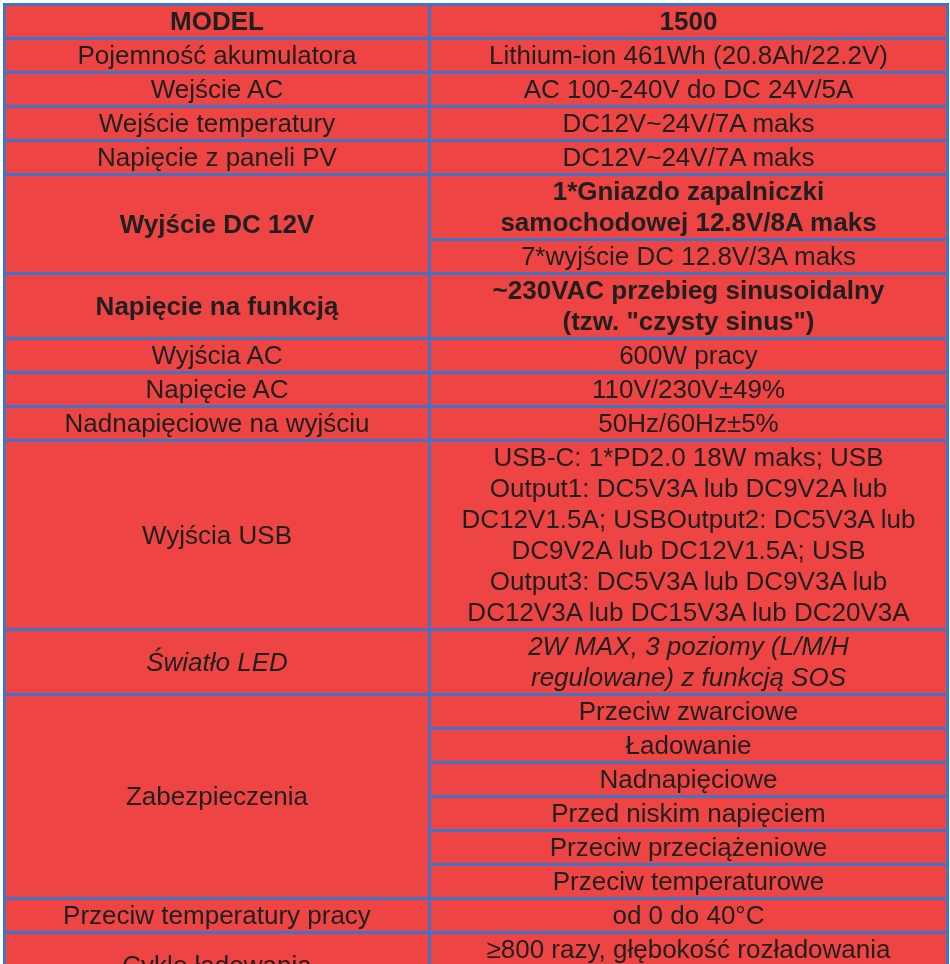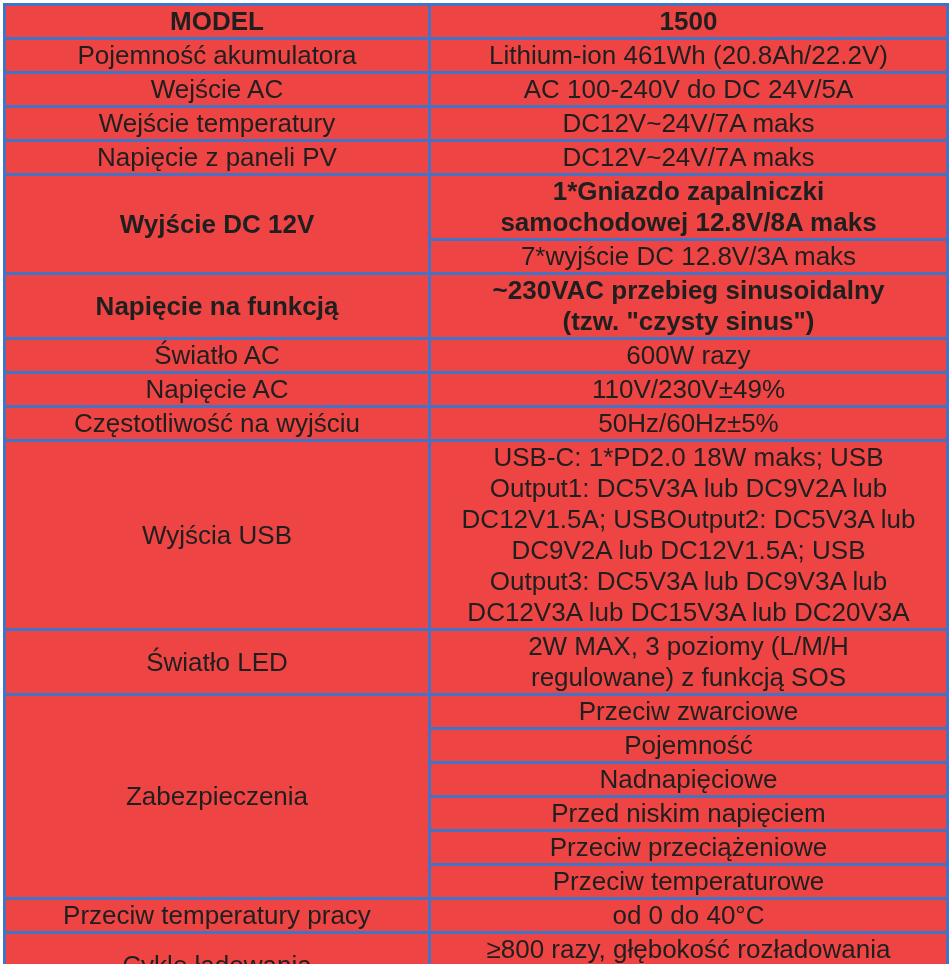--- a/index.html
+++ b/index.html
@@ -31,21 +31,21 @@
     line-height:31px;
     background:#ef4444;
     overflow:hidden;
   }
   td.c1{width:425px;padding:0 8px;}
   td.c2{width:518px;padding:0 30px;}
   td.bold{font-weight:bold;}
   tr.h-std{height:32px;}
   tr.h-2line{height:61px;font-weight:bold;}
   tr.h-usb{height:187px;}
-  tr.h-led{height:59px;}
+  tr.h-led{height:59px;font-style:italic;}
   tr.h-last{height:27px;}
 </style>
 </head>
 <body>
 
 <div class="page">
   <table class="spec">
 
     <tbody>
         <tr class="h-std">
@@ -80,50 +80,50 @@
     <tr class="h-std">
       <td class="c2">7*wyjście DC 12.8V/3A maks</td>
     </tr>
 
     <tr class="h-2line">
       <td class="c1">Napięcie na funkcją</td>
       <td class="c2">~230VAC przebieg sinusoidalny (tzw. "czysty sinus")</td>
     </tr>
 
     <tr class="h-std">
-      <td class="c1">Światło AC</td>
-      <td class="c2">600W razy</td>
+      <td class="c1">Wyjścia AC</td>
+      <td class="c2">600W pracy</td>
     </tr>
 
     <tr class="h-std">
       <td class="c1">Napięcie AC</td>
       <td class="c2">110V/230V±49%</td>
     </tr>
 
     <tr class="h-std">
-      <td class="c1">Częstotliwość na wyjściu</td>
+      <td class="c1">Nadnapięciowe na wyjściu</td>
       <td class="c2">50Hz/60Hz±5%</td>
     </tr>
 
     <tr class="h-usb">
       <td class="c1">Wyjścia USB</td>
       <td class="c2">USB-C: 1*PD2.0 18W maks; USB Output1: DC5V3A lub DC9V2A lub DC12V1.5A; USBOutput2: DC5V3A lub DC9V2A lub DC12V1.5A; USB Output3: DC5V3A lub DC9V3A lub DC12V3A lub DC15V3A lub DC20V3A</td>
     </tr>
 
     <tr class="h-led">
       <td class="c1">Światło LED</td>
       <td class="c2">2W MAX, 3 poziomy (L/M/H regulowane) z funkcją SOS</td>
     </tr>
 
     <tr class="h-std">
       <td class="c1" rowspan="6">Zabezpieczenia</td>
       <td class="c2">Przeciw zwarciowe</td>
     </tr>
     <tr class="h-std">
-      <td class="c2">Pojemność</td>
+      <td class="c2">Ładowanie</td>
     </tr>
     <tr class="h-std">
       <td class="c2">Nadnapięciowe</td>
     </tr>
     <tr class="h-std">
       <td class="c2">Przed niskim napięciem</td>
     </tr>
     <tr class="h-std">
       <td class="c2">Przeciw przeciążeniowe</td>
     </tr>

